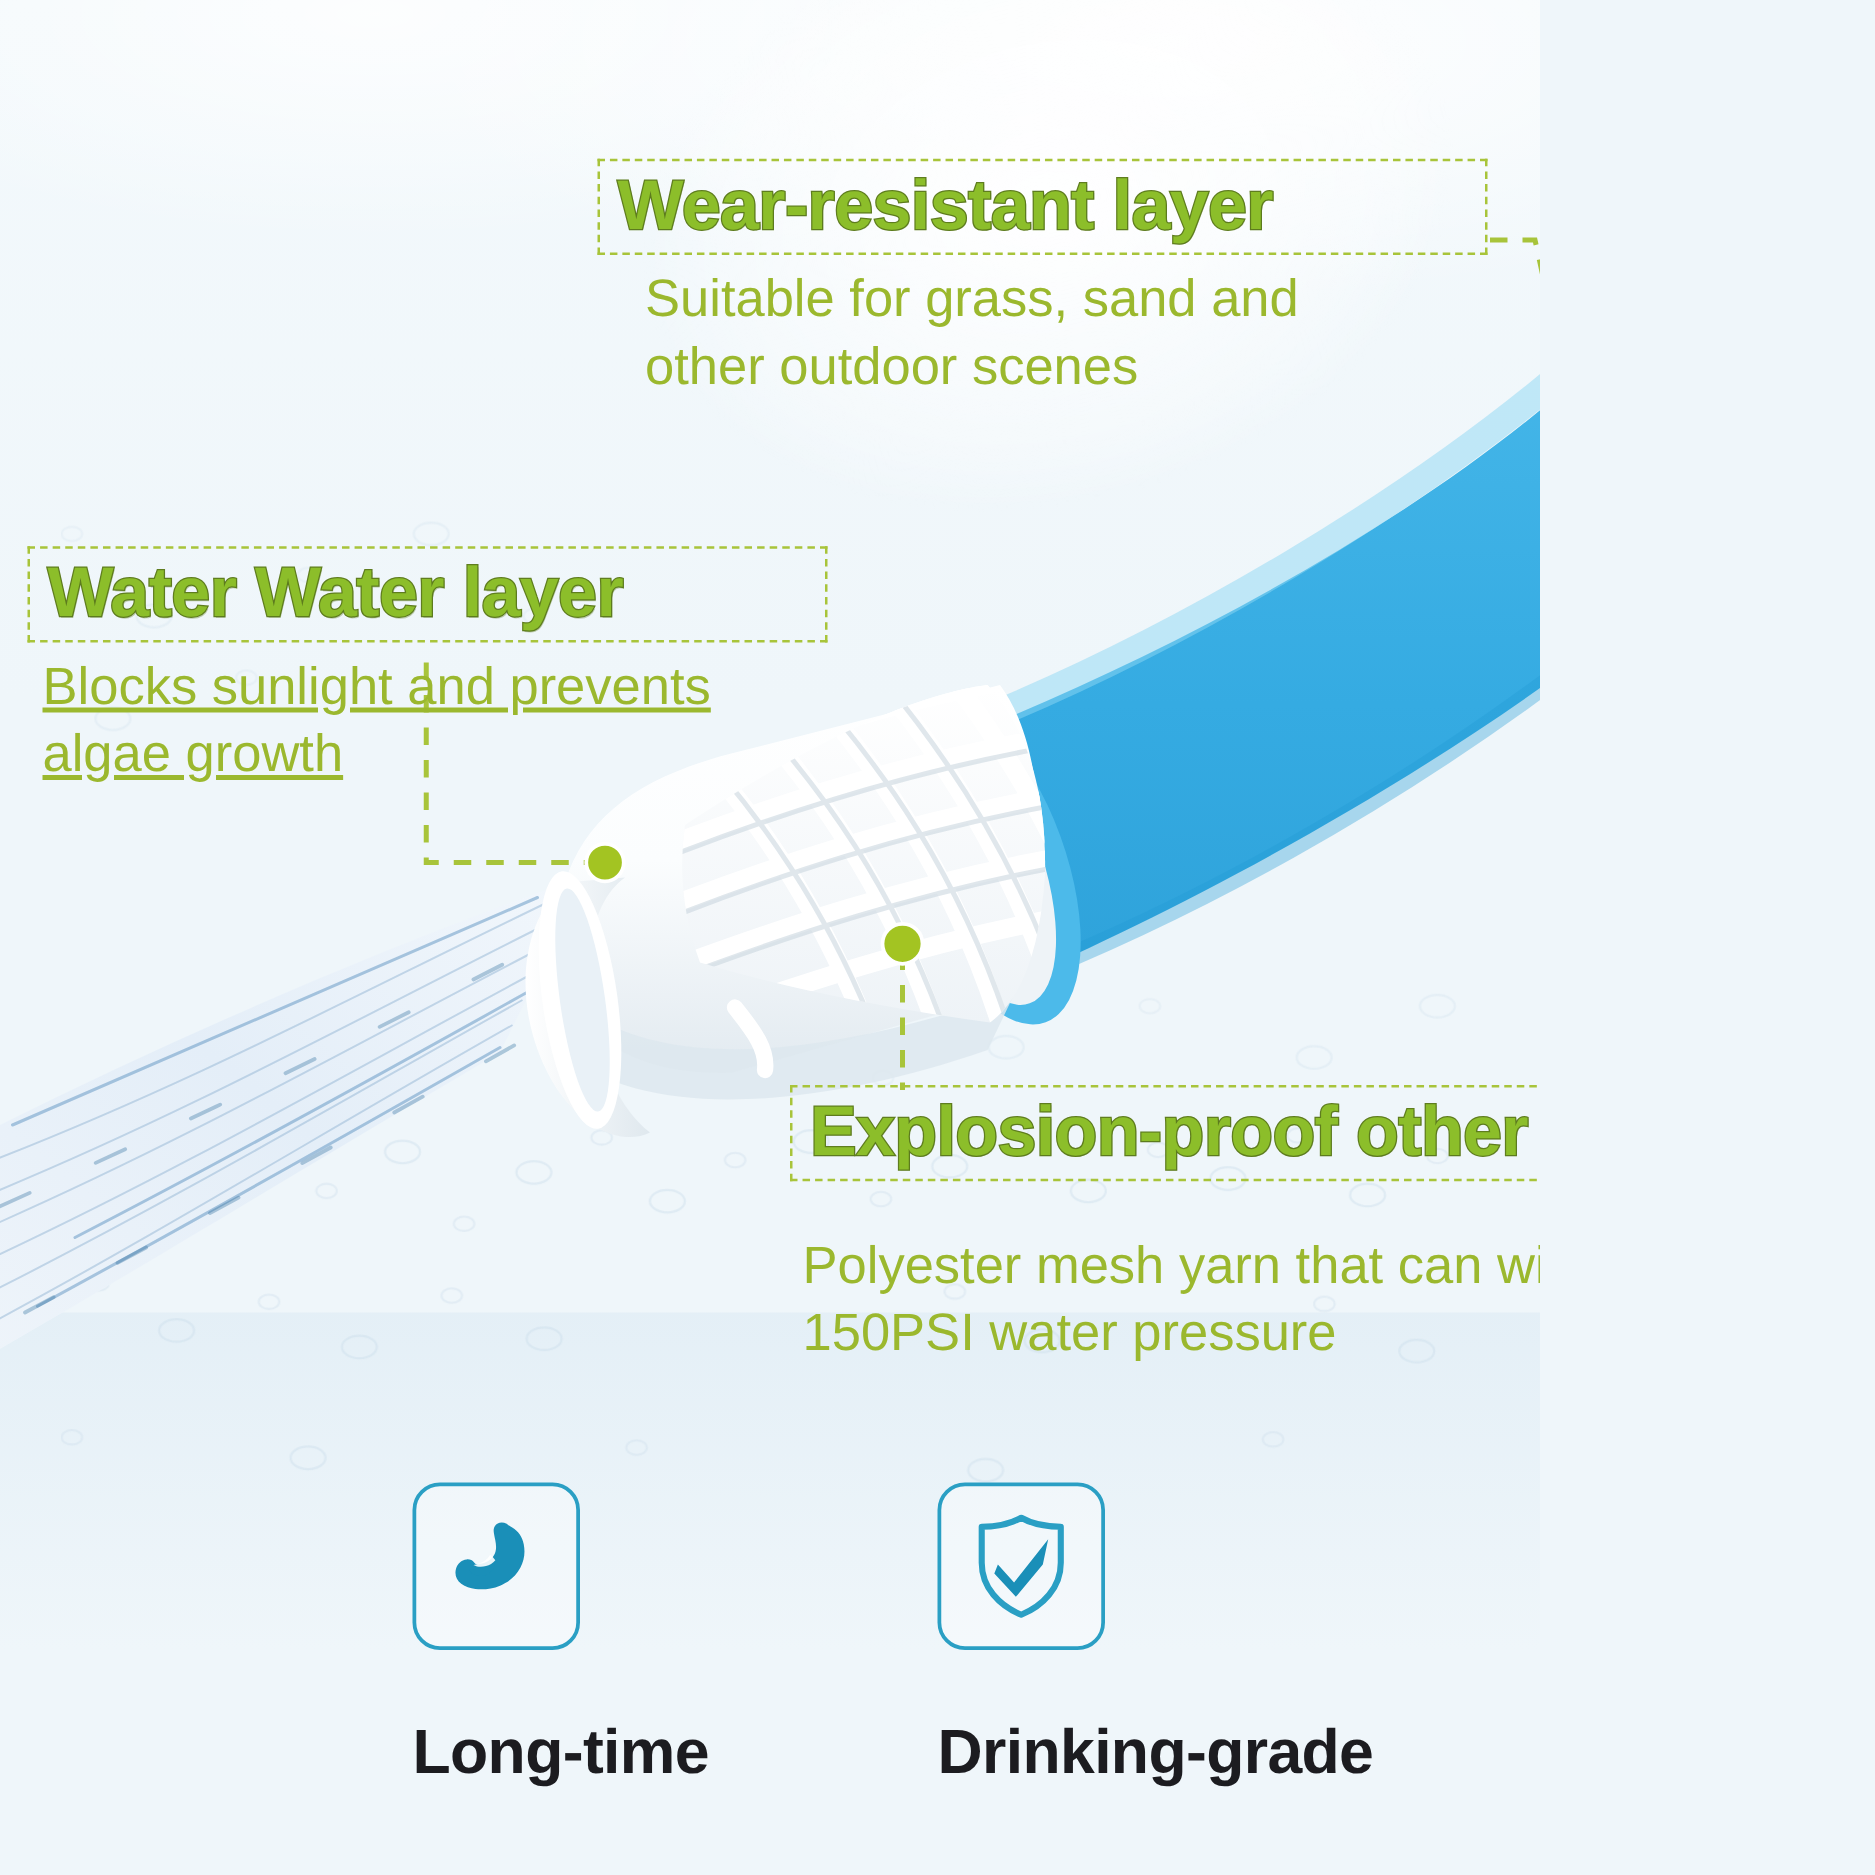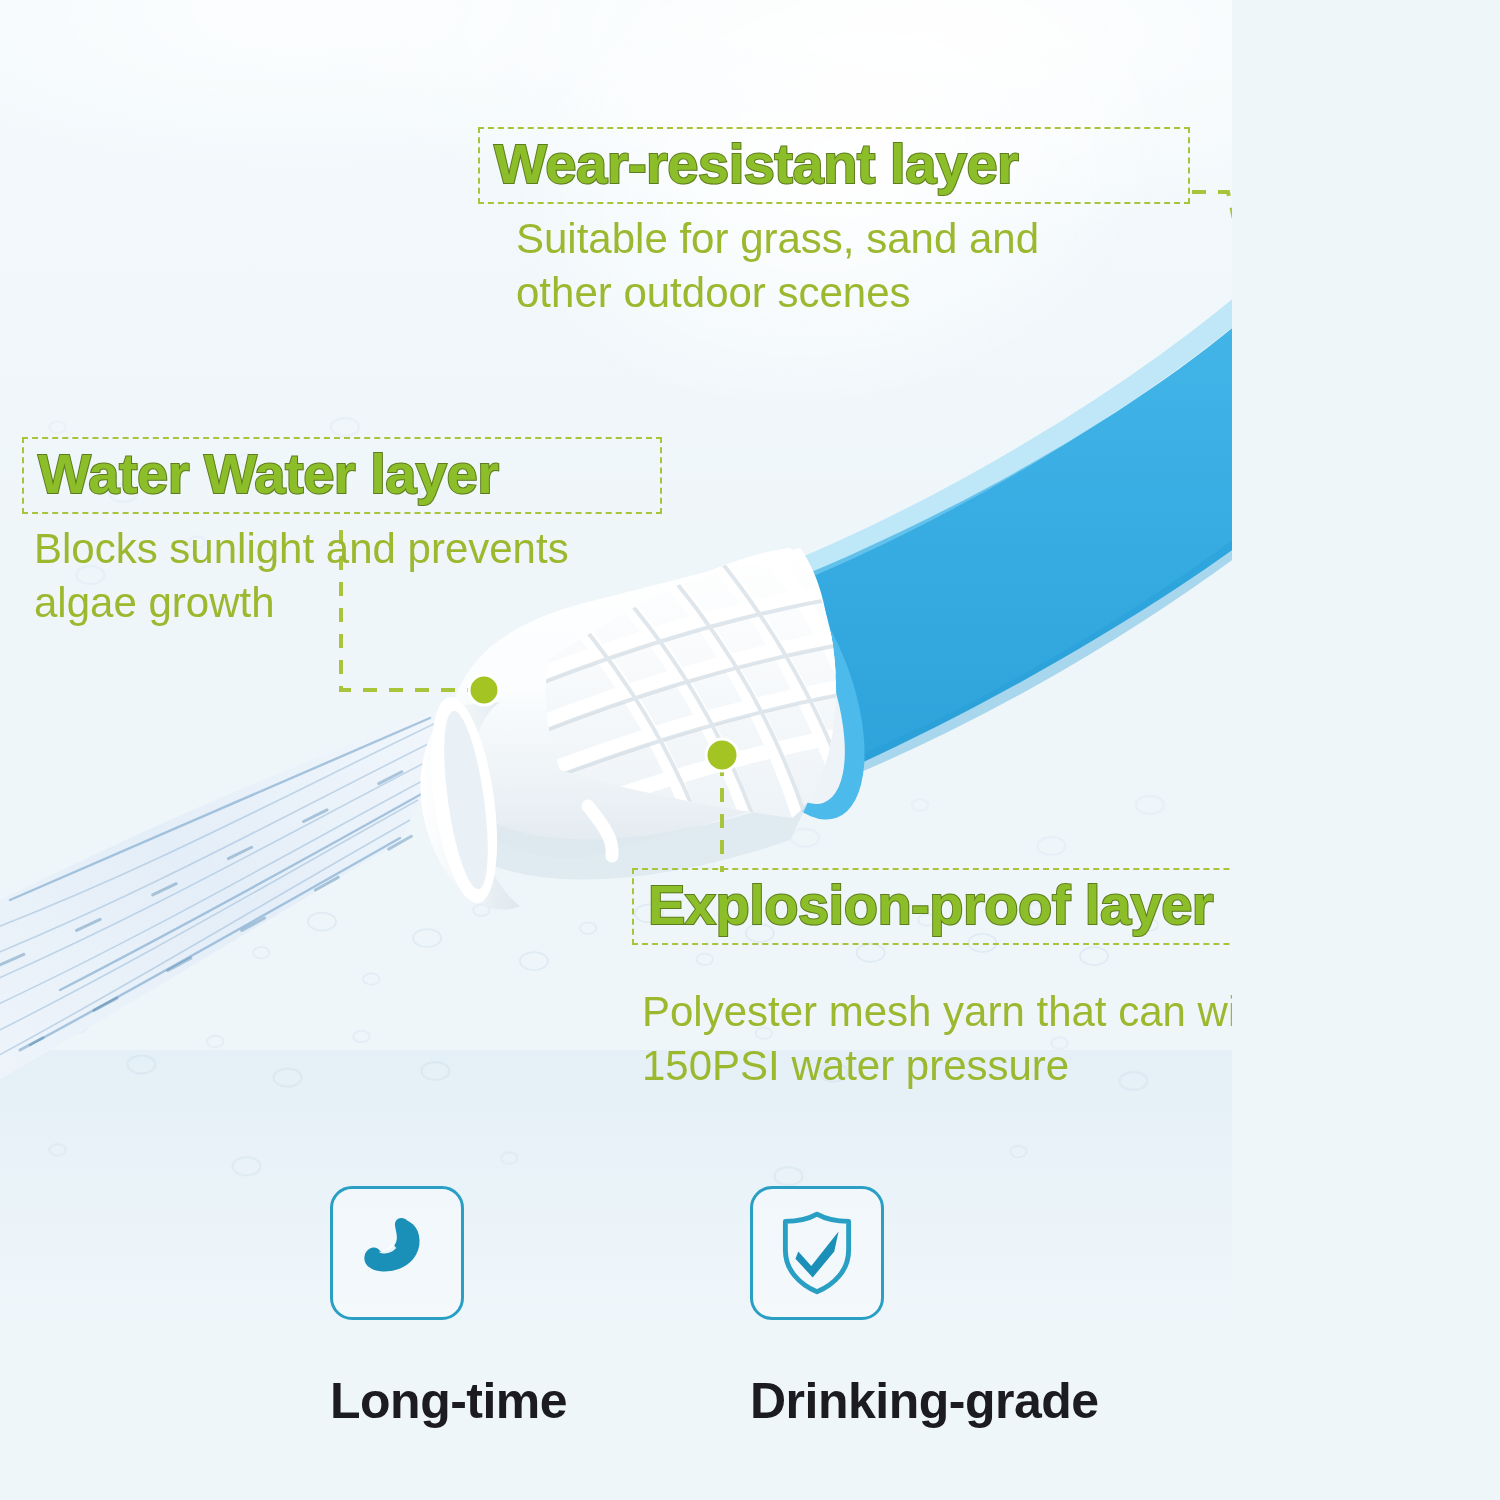--- a/index.html
+++ b/index.html
@@ -71,21 +71,21 @@
     white-space:pre-line;
   }
 
   
   #co-wear{left:478px;top:127px;}
   #co-wear .head-box{width:712px;}
   #co-wear .sub-txt{padding-left:38px;}
 
   #co-fresh{left:22px;top:437px;}
   #co-fresh .head-box{width:640px;}
-  #co-fresh .sub-txt{padding-left:12px;}
+  #co-fresh .sub-txt{padding-left:12px;text-decoration:underline;}
 
   #co-explosion{left:632px;top:868px;}
   #co-explosion .head-box{width:818px;}
   #co-explosion .sub-txt{padding-left:10px;margin-top:40px;}
 
   
   #leaders{position:absolute;left:0;top:0;width:1500px;height:1500px;pointer-events:none;}
 
   
   #features{
@@ -337,21 +337,21 @@
   <div class="callout" id="co-fresh">
     <div class="head-box">
       <div class="head-txt">Water Water layer</div>
     </div>
     <div class="sub-txt">Blocks sunlight and prevents
 algae growth</div>
   </div>
 
   <div class="callout" id="co-explosion">
     <div class="head-box">
-      <div class="head-txt">Explosion-proof layer</div>
+      <div class="head-txt">Explosion-proof other</div>
     </div>
     <div class="sub-txt">Polyester mesh yarn that can withstand
 150PSI water pressure</div>
   </div>
 
   <div id="features">
 
     <div class="feature">
       <div class="feat-box">
         <svg width="92" height="92" viewBox="0 0 64 64">

